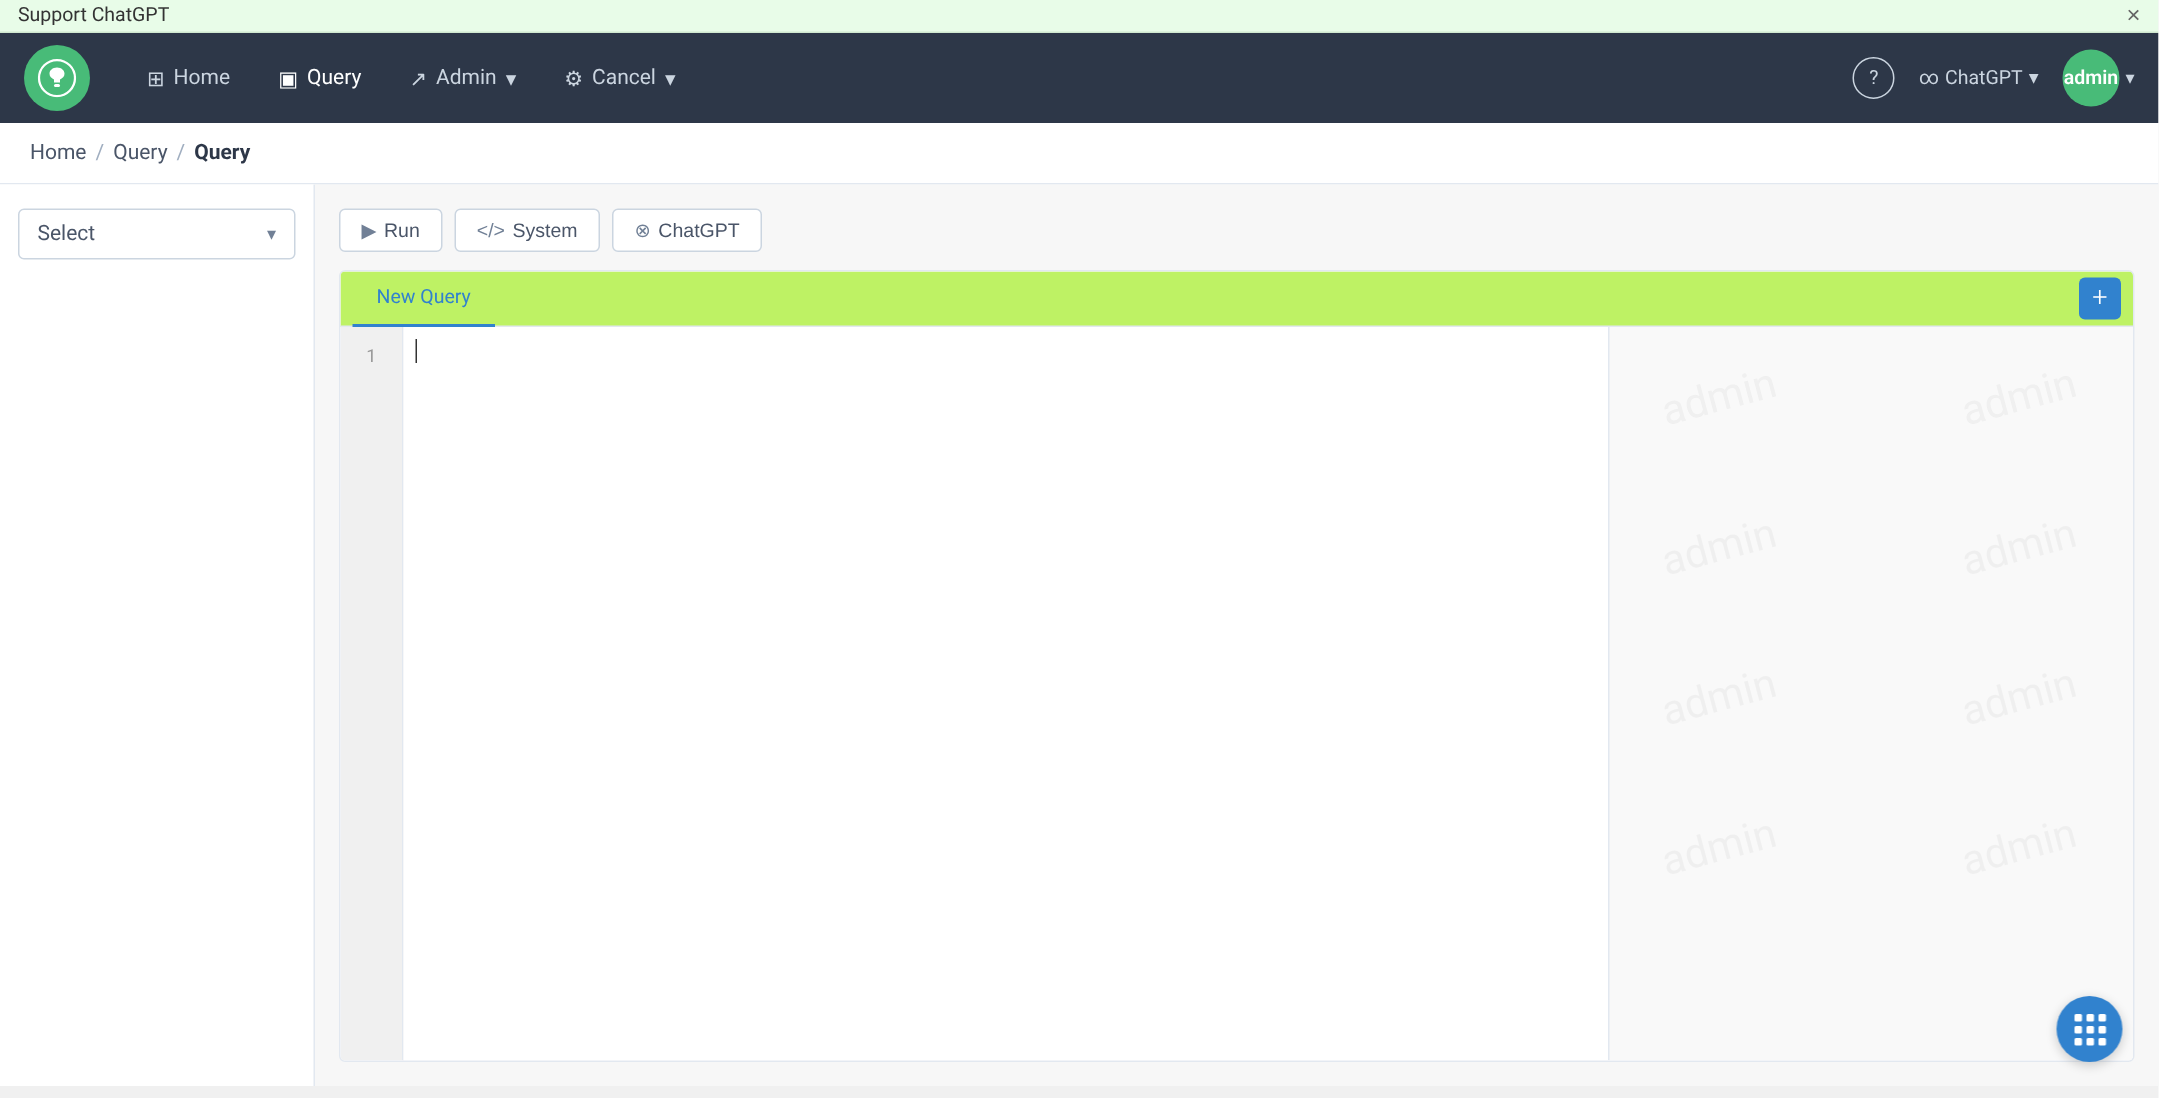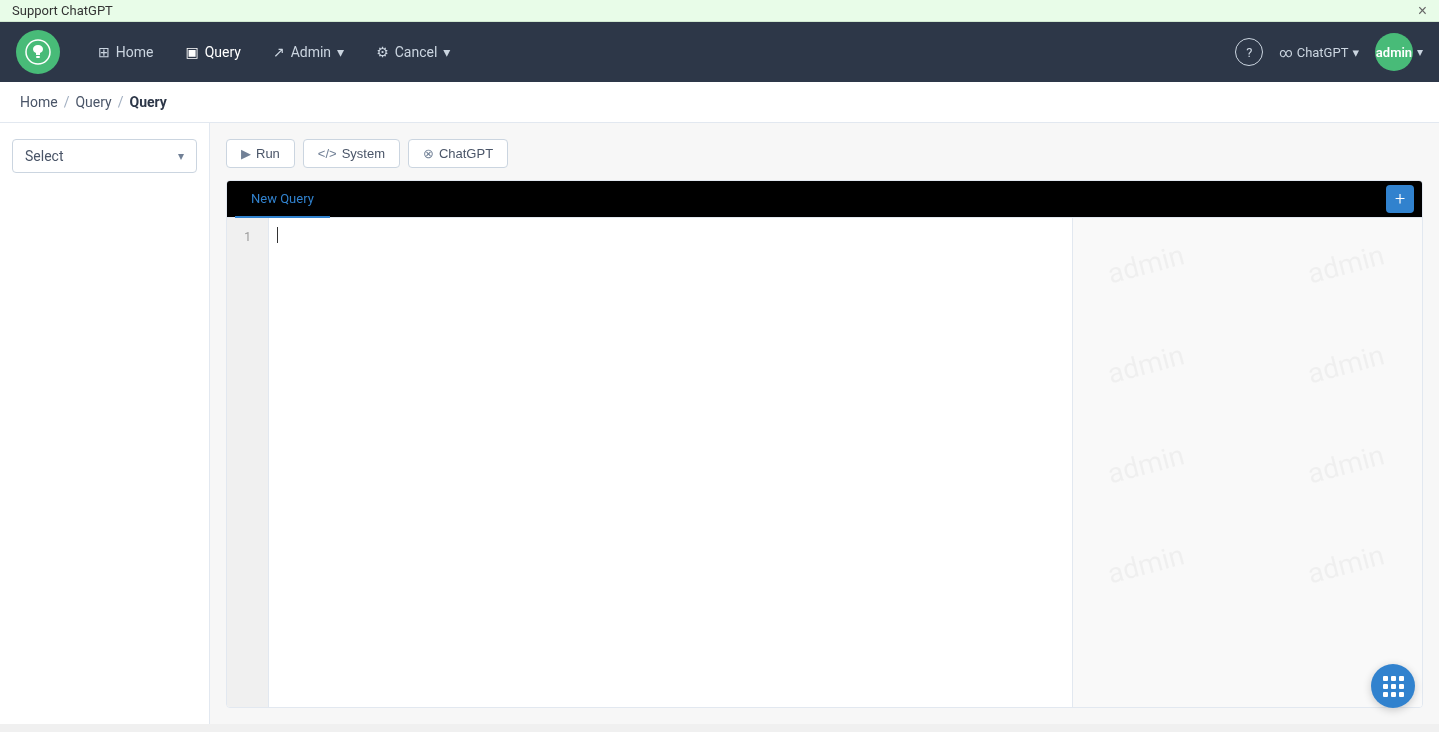--- a/index.html
+++ b/index.html
@@ -232,21 +232,21 @@
       flex-direction: column;
       overflow: hidden;
     }
 
     
     .tabs-bar {
       display: flex;
       align-items: center;
       border-bottom: 1px solid #e2e8f0;
       padding: 0 8px;
-      background: #000000;
+      background: #bef264;
     }
     .tab-item {
       padding: 10px 16px;
       font-size: 13px;
       cursor: pointer;
       color: #4a5568;
       border-bottom: 2px solid transparent;
       margin-bottom: -1px;
     }
     .tab-item.active {

